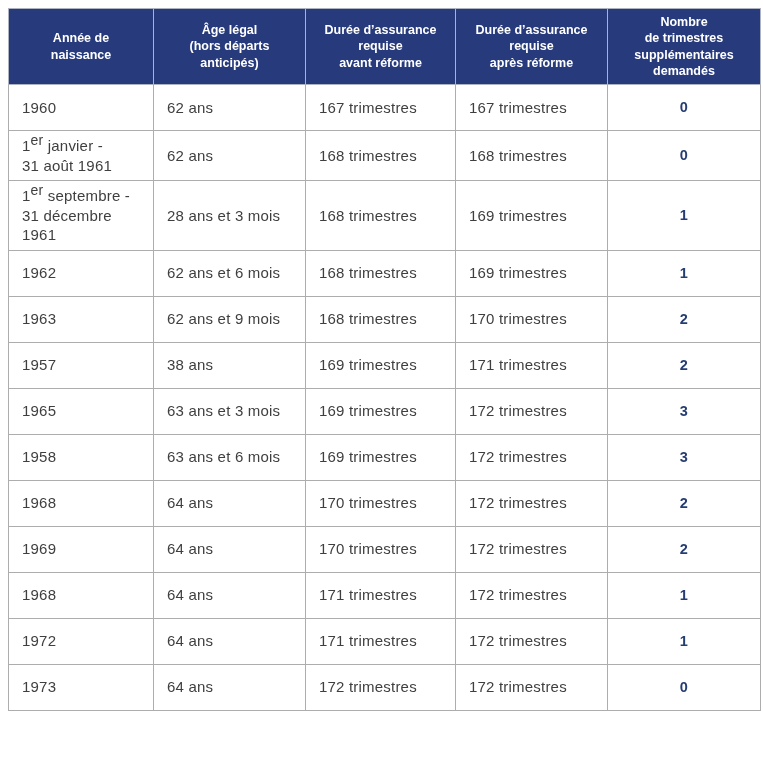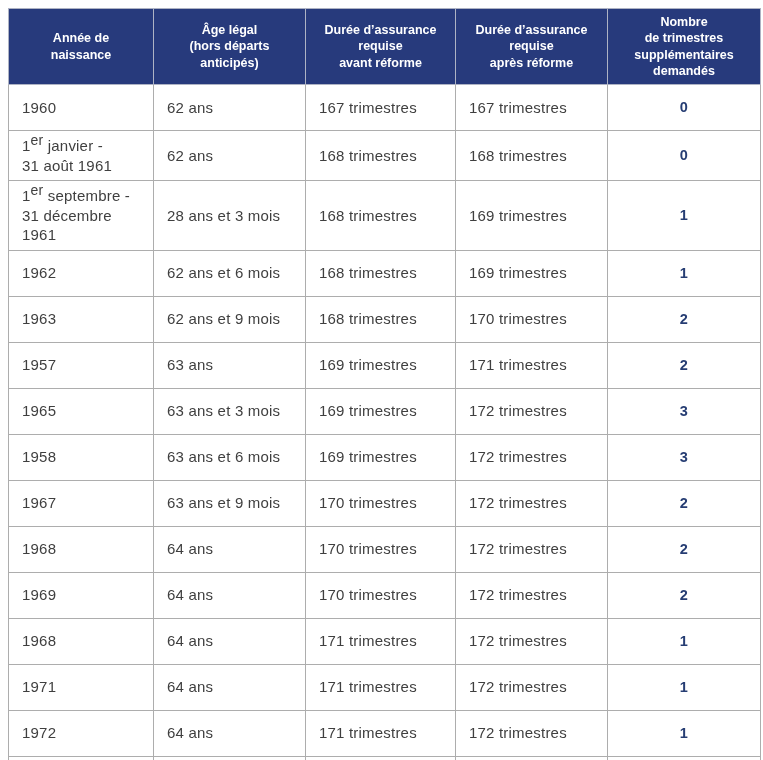--- a/index.html
+++ b/index.html
@@ -103,69 +103,55 @@
         </tr>
         <tr>
           <td>1963</td>
           <td>62 ans et 9 mois</td>
           <td>168 trimestres</td>
           <td>170 trimestres</td>
           <td class="extra" style="color: rgb(38, 61, 115);">2</td>
         </tr>
         <tr>
           <td>1957</td>
-          <td>63 ans</td>
+          <td>38 ans</td>
           <td>169 trimestres</td>
           <td>171 trimestres</td>
           <td class="extra" style="color: rgb(38, 61, 115);">2</td>
         </tr>
         <tr>
           <td>1965</td>
           <td>63 ans et 3 mois</td>
           <td>169 trimestres</td>
           <td>172 trimestres</td>
           <td class="extra" style="color: rgb(38, 61, 115);">3</td>
         </tr>
         <tr>
           <td>1958</td>
           <td>63 ans et 6 mois</td>
           <td>169 trimestres</td>
           <td>172 trimestres</td>
           <td class="extra" style="color: rgb(38, 61, 115);">3</td>
         </tr>
         <tr>
-          <td>1967</td>
-          <td>63 ans et 9 mois</td>
-          <td>170 trimestres</td>
-          <td>172 trimestres</td>
-          <td class="extra" style="color: rgb(38, 61, 115);">2</td>
-        </tr>
-        <tr>
           <td>1968</td>
           <td>64 ans</td>
           <td>170 trimestres</td>
           <td>172 trimestres</td>
           <td class="extra" style="color: rgb(38, 61, 115);">2</td>
         </tr>
         <tr>
           <td>1969</td>
           <td>64 ans</td>
           <td>170 trimestres</td>
           <td>172 trimestres</td>
           <td class="extra" style="color: rgb(38, 61, 115);">2</td>
         </tr>
         <tr>
           <td>1968</td>
-          <td>64 ans</td>
-          <td>171 trimestres</td>
-          <td>172 trimestres</td>
-          <td class="extra" style="color: rgb(38, 61, 115);">1</td>
-        </tr>
-        <tr>
-          <td>1971</td>
           <td>64 ans</td>
           <td>171 trimestres</td>
           <td>172 trimestres</td>
           <td class="extra" style="color: rgb(38, 61, 115);">1</td>
         </tr>
         <tr>
           <td>1972</td>
           <td>64 ans</td>
           <td>171 trimestres</td>
           <td>172 trimestres</td>

